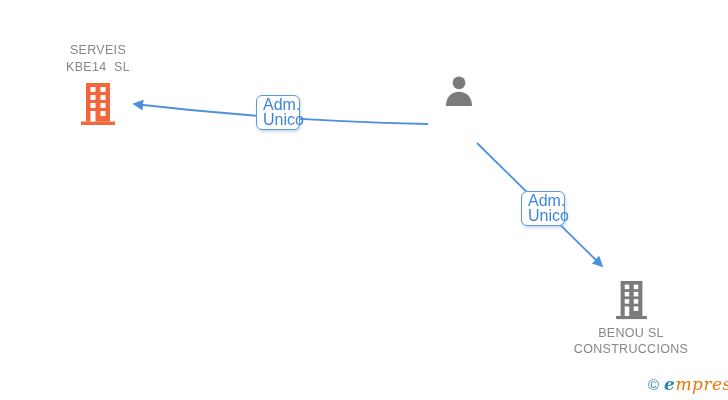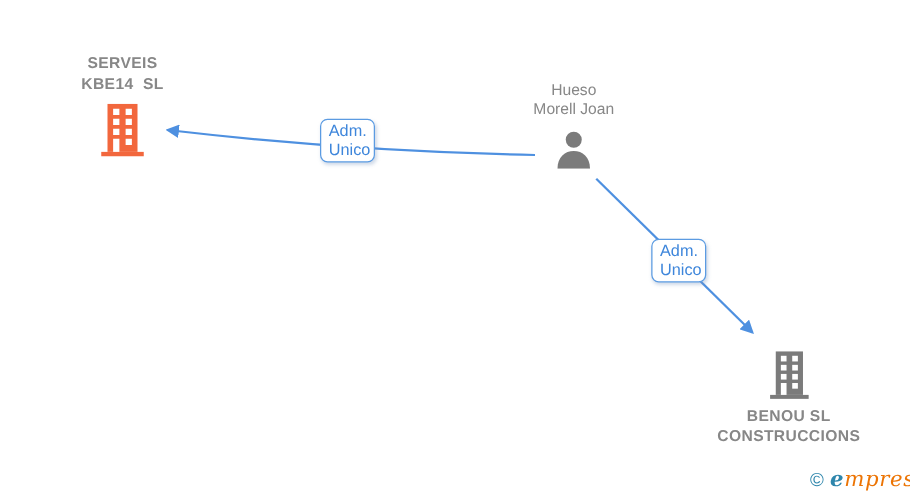--- a/index.html
+++ b/index.html
@@ -15,38 +15,39 @@
     width:728px; height:400px;
   }
   .node {
     position: absolute;
     width: 130px;
     display: flex; flex-direction: column; align-items: center;
     text-align: center;
   }
   .node-label { color:#878787; font-size:12.5px; }
   .node-label .lbl-line { display:block; white-space:pre; }
-  .company .node-label { font-weight:bold; line-height:17px; letter-spacing:0.3px; }
+  .company .node-label { font-weight:normal; line-height:17px; letter-spacing:0.3px; }
   .person-node .node-label { font-weight:normal; line-height:14.5px; }
   .node-serveis .node-icon { margin-top:7px; }
   .person-node .node-icon { margin-top:10px; }
   .node-construccions .node-label { margin-top:6px; line-height:15.5px; }
   .edge-label {
     position: absolute;
     width: 44px; height: 35px;
     box-sizing: border-box;
     background: #ffffff;
     border: 1.5px solid #5B9BE2;
     border-radius: 6px;
     box-shadow: 1px 2px 3px rgba(120,150,190,0.35);
     color: #3E86DB;
-    font-size: 13px;
+    font-size: 16px;
     line-height: 14.5px;
     padding: 2px 0 0 6px;
     cursor: pointer;
+    text-align: center;
   }
   .footer-logo {
     position: absolute;
     left: 648px; top: 374px;
     display: flex; align-items: baseline;
     cursor: pointer;
   }
   .copy-symbol {
     color: #2E86AC;
     font-size: 15px;
@@ -91,24 +92,20 @@
         <rect x="20.5" y="12" width="5" height="5" fill="#ffffff"></rect>
         <rect x="10.5" y="20" width="5" height="5" fill="#ffffff"></rect>
         <rect x="20.5" y="20" width="5" height="5" fill="#ffffff"></rect>
         <rect x="10.5" y="28" width="5" height="10.5" fill="#ffffff"></rect>
         <rect x="20.5" y="28" width="5" height="5" fill="#ffffff"></rect>
       </g>
     </svg>
   </div>
 
   <div class="node person-node" style="left:394px; top:65px;">
-    <div class="node-label">
-      <span class="lbl-line">Hueso</span>
-      <span class="lbl-line">Morell Joan</span>
-    </div>
     <svg class="node-icon" width="32" height="31" viewBox="0 0 32 31">
       <g>
         <circle cx="16" cy="7.8" r="6.4" fill="#7B7B7B"></circle>
         <path d="M3,31 C3,21.5 9,16.8 16,16.8 C23,16.8 29,21.5 29,31 Z" fill="#7B7B7B"></path>
       </g>
     </svg>
   </div>
 
   <div class="node company node-construccions" style="left:566px; top:281px;">
     <svg class="node-icon" width="33" height="39" viewBox="0 0 36 43">

